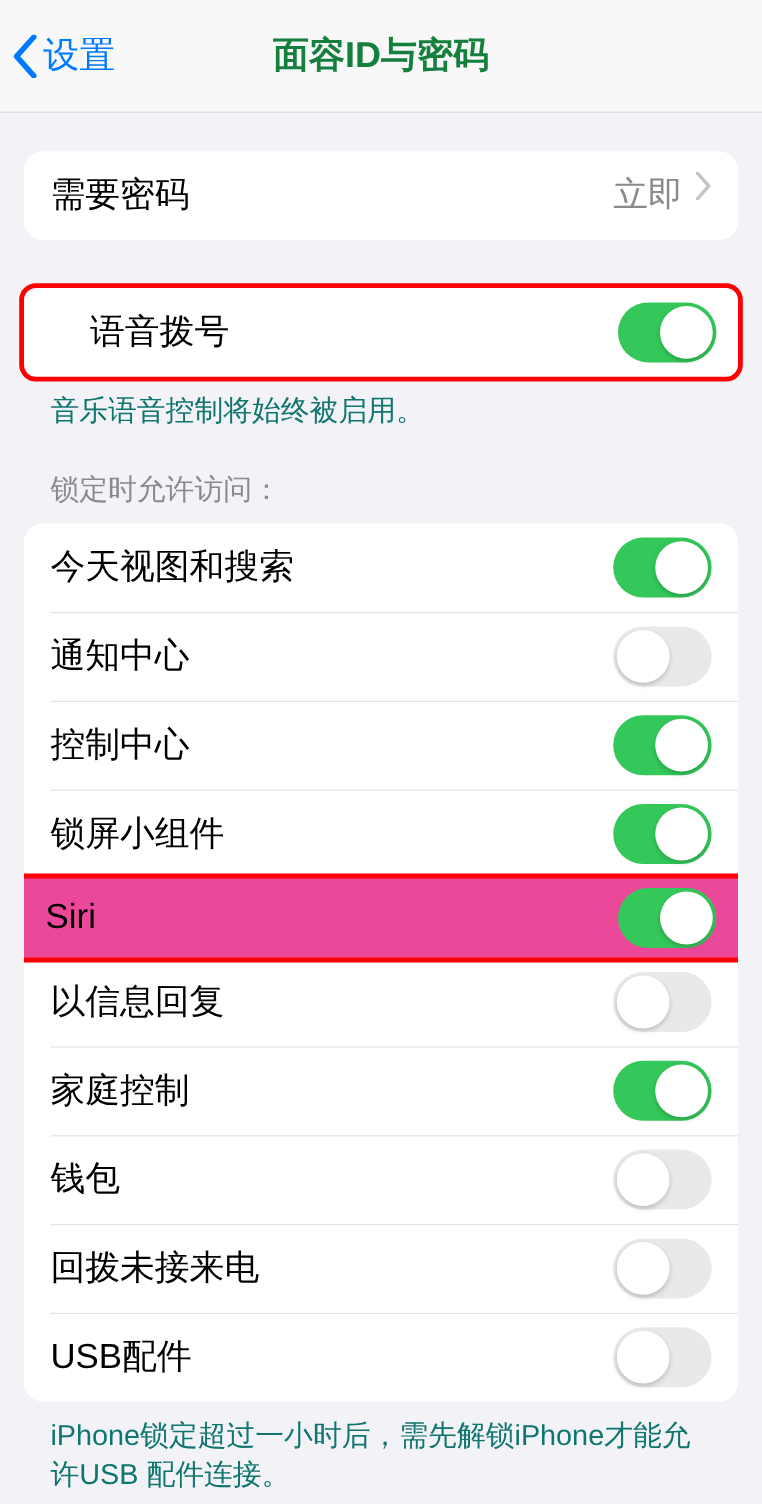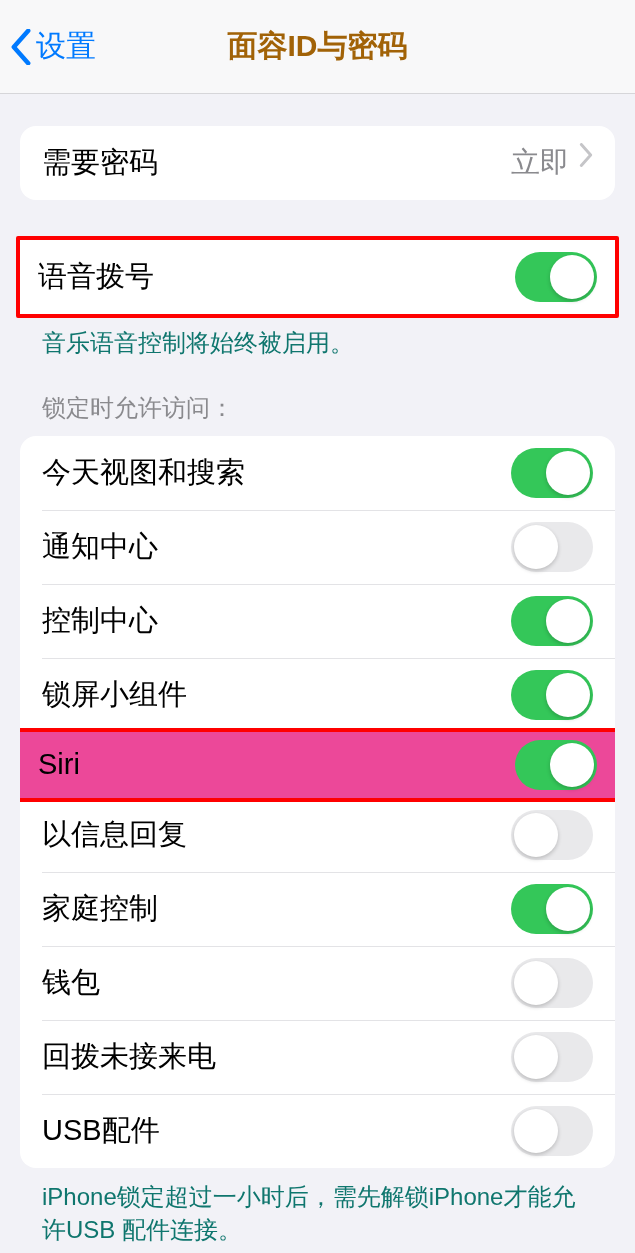--- a/index.html
+++ b/index.html
@@ -30,21 +30,21 @@
   .back-chevron {
     width: 22px;
     height: 36px;
   }
   .nav-title {
     position: absolute;
     left: 50%;
     transform: translateX(-50%);
     font-size: 30px;
     font-weight: 600;
-    color: #a16207;
+    color: #15803d;
   }
   .content {
     padding: 0 20px;
   }
   .group {
     background: #fff;
     border-radius: 16px;
     margin-top: 32px;
     overflow: hidden;
   }
@@ -104,22 +104,23 @@
     background: #fff;
     top: 3px;
     box-shadow: 0 2px 4px rgba(0,0,0,0.2);
   }
   .toggle.on { background: #34c759; }
   .toggle.on .knob { right: 3px; }
   .toggle.off { background: #e9e9eb; }
   .toggle.off .knob { left: 3px; }
   .highlight {
     border: 4px solid #ff0000;
-    border-radius: 2px;
+    border-radius: 14px;
     margin: -4px;
+    padding-left: 37px;
   }
   .highlight .row { padding: 0 18px; }
   .group.highlight { margin-top: 36px; }
   .row.highlight-row {
     border: 4px solid #ff0000;
     margin: -4px -4px -4px -4px;
     padding: 0 18px;
     border-radius: 2px;
     z-index: 2;
     background: #ec4899;

